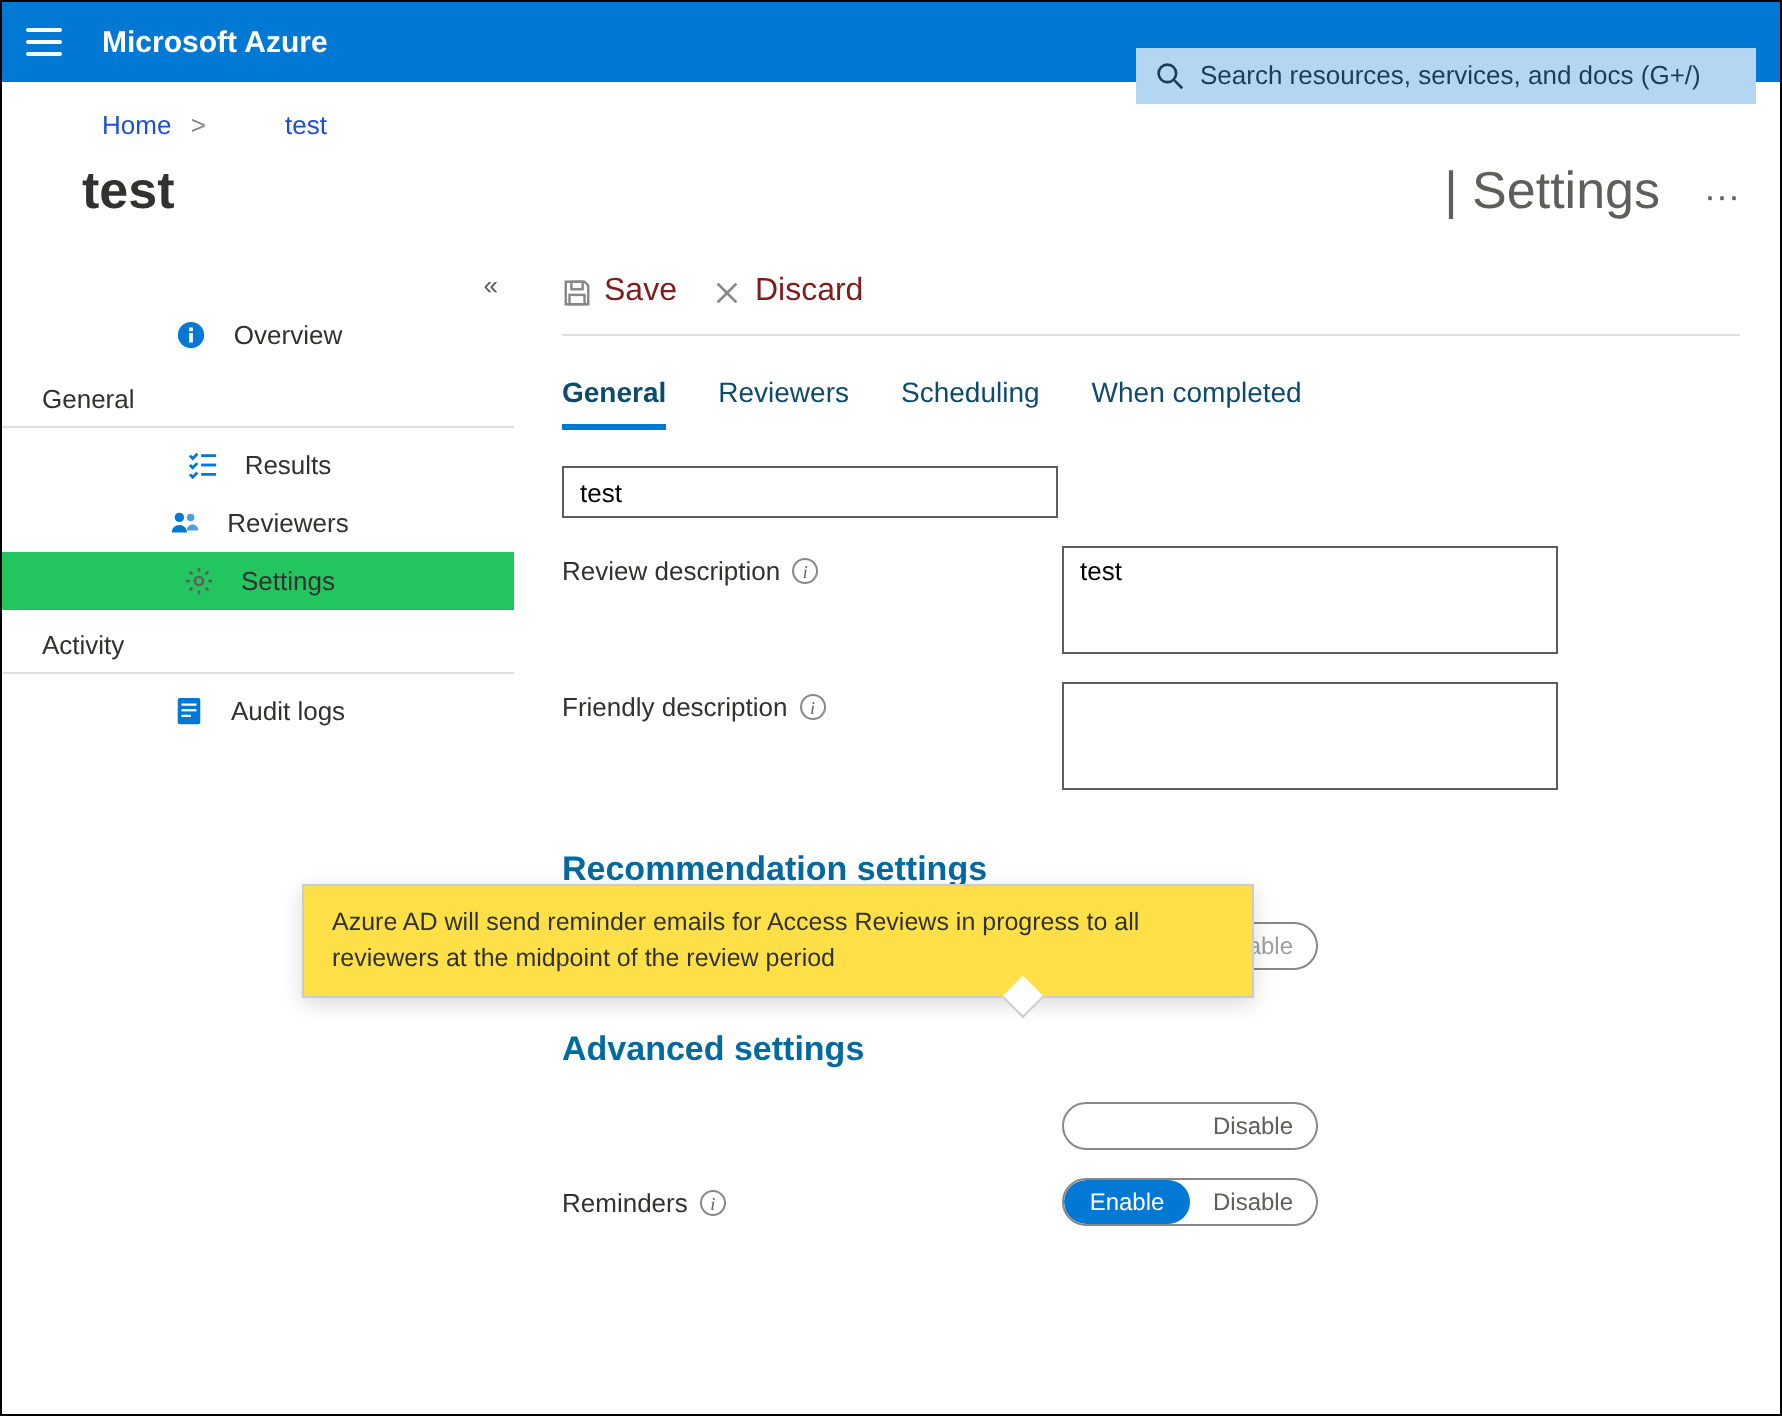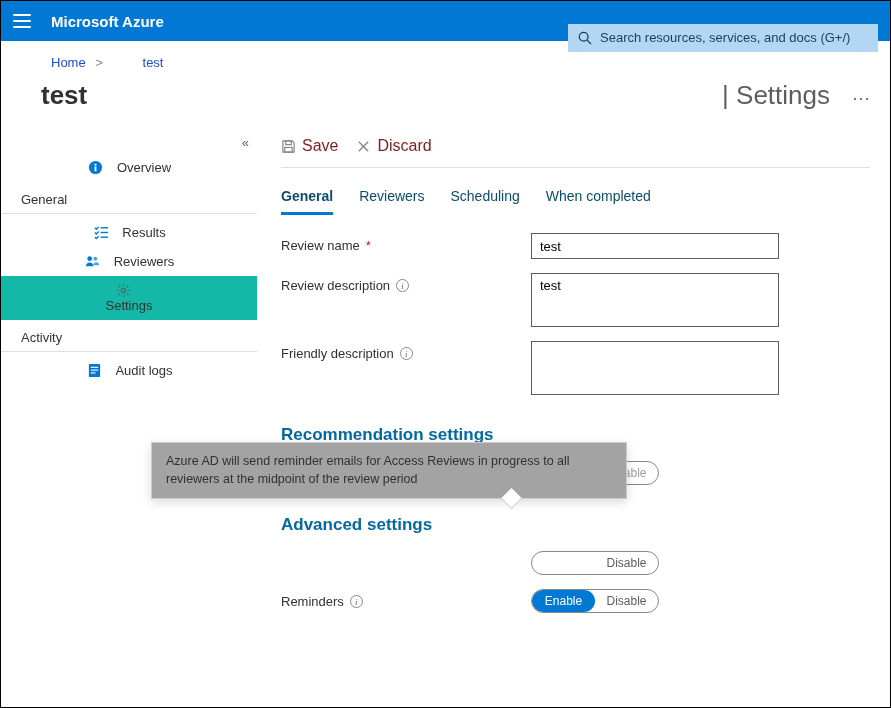--- a/index.html
+++ b/index.html
@@ -126,22 +126,21 @@
     .sidebar-item {
       display: flex;
       align-items: center;
       padding: 7px 20px 7px 20px;
       font-size: 13px;
       color: #323130;
       cursor: pointer;
       justify-content: center;
     }
     .sidebar-item.active {
-      background: #14b8a6;
-      flex-direction: column;
+      background: #22c55e;
     }
     .sidebar-item .icon {
       width: 18px;
       margin-right: 12px;
       display: flex;
       align-items: center;
       justify-content: center;
     }
     
     .main {
@@ -264,21 +263,21 @@
     .toggle-pill.disabled .opt {
       color: #a19f9d;
       cursor: default;
     }
     
     .tooltip {
       position: absolute;
       left: -130px;
       bottom: 76px;
       width: 476px;
-      background: #a3a3a3;
+      background: #fde047;
       border: 1px solid #ccc;
       box-shadow: 0 3px 10px rgba(0,0,0,0.15);
       padding: 10px 14px;
       font-size: 12.5px;
       color: #323130;
       line-height: 1.4;
       z-index: 10;
     }
     .tooltip::after {
       content: "";
@@ -416,24 +415,20 @@
 
     <div class="tabs">
       <div class="tab active">General</div>
       <div class="tab">Reviewers</div>
       <div class="tab">Scheduling</div>
       <div class="tab">When completed</div>
     </div>
 
     <div class="form">
       <div class="form-row">
-        <div class="form-label">
-          <span>Review name</span>
-          <span class="req">*</span>
-        </div>
         <input class="form-input" value="test" style="">
       </div>
 
       <div class="form-row">
         <div class="form-label">
           <span>Review description</span>
           <span class="info-icon">i</span>
         </div>
         <textarea class="form-textarea" style="">test</textarea>
       </div>

